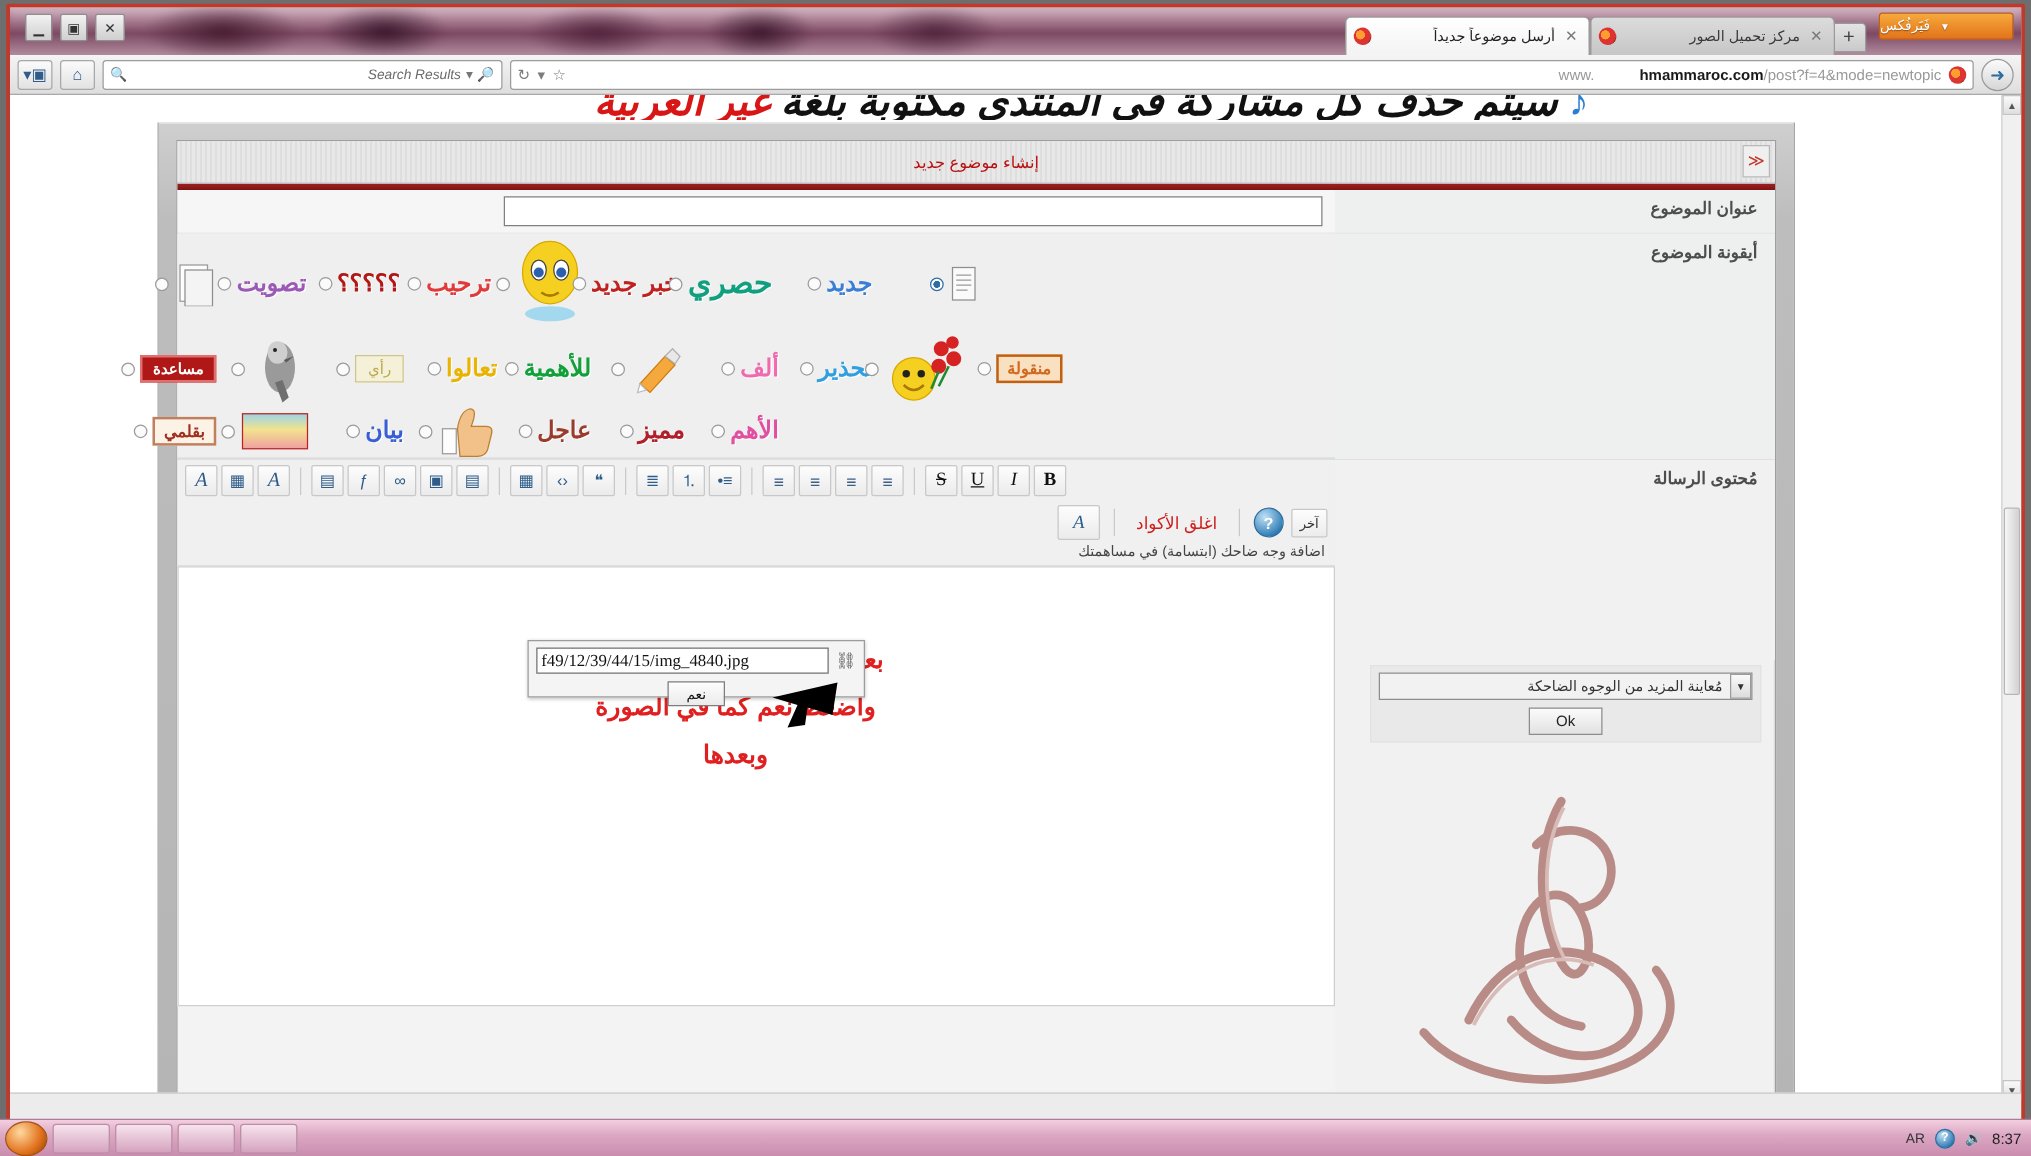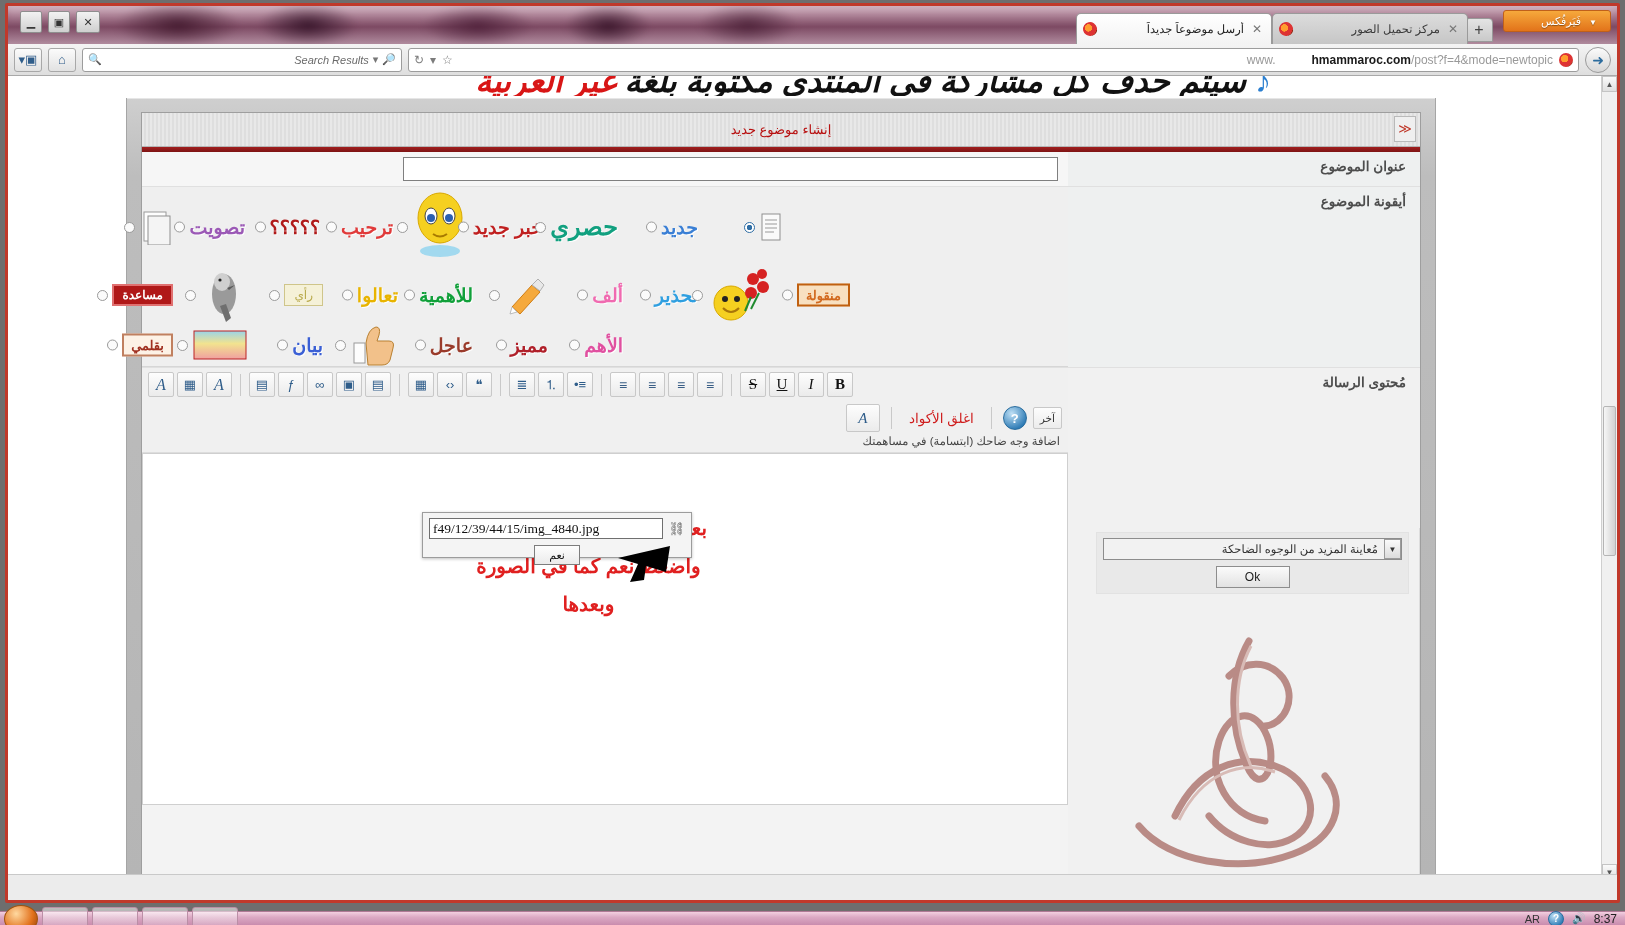--- a/index.html
+++ b/index.html
@@ -42,23 +42,22 @@
     display:flex; align-items:center; justify-content:center;
     font-size:11px; color:#333;
   }
   .winbtn.small { width:22px; }
 
   .ffbtn {
     position:absolute; right:6px; top:4px; z-index:6;
     width:108px; height:22px; border-radius:3px;
     background:linear-gradient(180deg,#f6a93c,#e2731a);
     border:1px solid #c0601a;
-    color:#fff; font-size:11px; text-align:center; line-height:20px;
+    color:#fff; font-size:11px; text-align:left; line-height:20px;
     text-shadow:0 1px 1px rgba(0,0,0,.4);
-    padding-left:24px;
   }
   .ffbtn .car { font-size:8px; margin-left:5px; }
 
   .tabs { position:absolute; right:120px; top:7px; display:flex; align-items:flex-end; z-index:5; }
   .tab {
     position:relative; height:31px; min-width:196px;
     border:1px solid #9a9a9a; border-bottom:none;
     border-radius:5px 5px 0 0;
     display:flex; align-items:center; padding:0 6px;
     font-size:11.5px; color:#222; gap:5px;
@@ -232,21 +231,21 @@
   .smiley-select {
     height:22px; border:1px solid #8d8d8d; background:#f2f2f2;
     display:flex; align-items:center; direction:rtl; font-size:11.5px; color:#333;
   }
   .smiley-select .arrow {
     width:17px;height:20px;border:1px solid #9b9b9b;background:linear-gradient(180deg,#fafafa,#dcdcdc);
     display:flex;align-items:center;justify-content:center;font-size:8px;color:#333;
   }
   .smiley-select .sel-txt { flex:1; padding:0 6px; white-space:nowrap; overflow:hidden; }
   .ok-btn {
-    display:block; margin:6px auto 0; width:74px;height:22px;
+    display:block; margin:6px auto 0; width:59px;height:22px;
     border:1px solid #8d8d8d; background:linear-gradient(180deg,#fbfbfb,#e2e2e2);
     font-size:12px; color:#222;
   }
 
   .calligraphy { position:absolute; right:10px; top:88px; width:330px; height:400px; }
 
   
   .img-dialog {
     position:absolute; left:414px; top:436px; width:270px; height:46px;
     background:#f4f4f4; border:1px solid #9c9c9c;
@@ -282,21 +281,21 @@
     background:linear-gradient(90deg,#f6f6f6,#d2d2d2);
     border:1px solid #b5b5b5; border-radius:2px;
   }
   .hscroll-bottom {
     position:absolute; left:0; right:0; bottom:0; height:26px;
     background:#ececec; border-top:1px solid #c9c9c9;
   }
 
   
   .taskbar {
-    position:absolute; left:0; right:0; bottom:0; height:14px;
+    position:absolute; left:0; right:0; bottom:0; height:30px;
     background:linear-gradient(180deg,#f3cfe0,#dca9c4 40%,#c98cae);
     border-top:1px solid #b07a96;
     display:flex; align-items:center; direction:ltr;
   }
   .start-orb {
     width:34px;height:28px;margin-left:4px;border-radius:50%;
     background:radial-gradient(circle at 35% 30%, #ffd9a0, #e2711c 60%, #8d3f08);
     border:1px solid #a1540e;
   }
   .tb-item {

